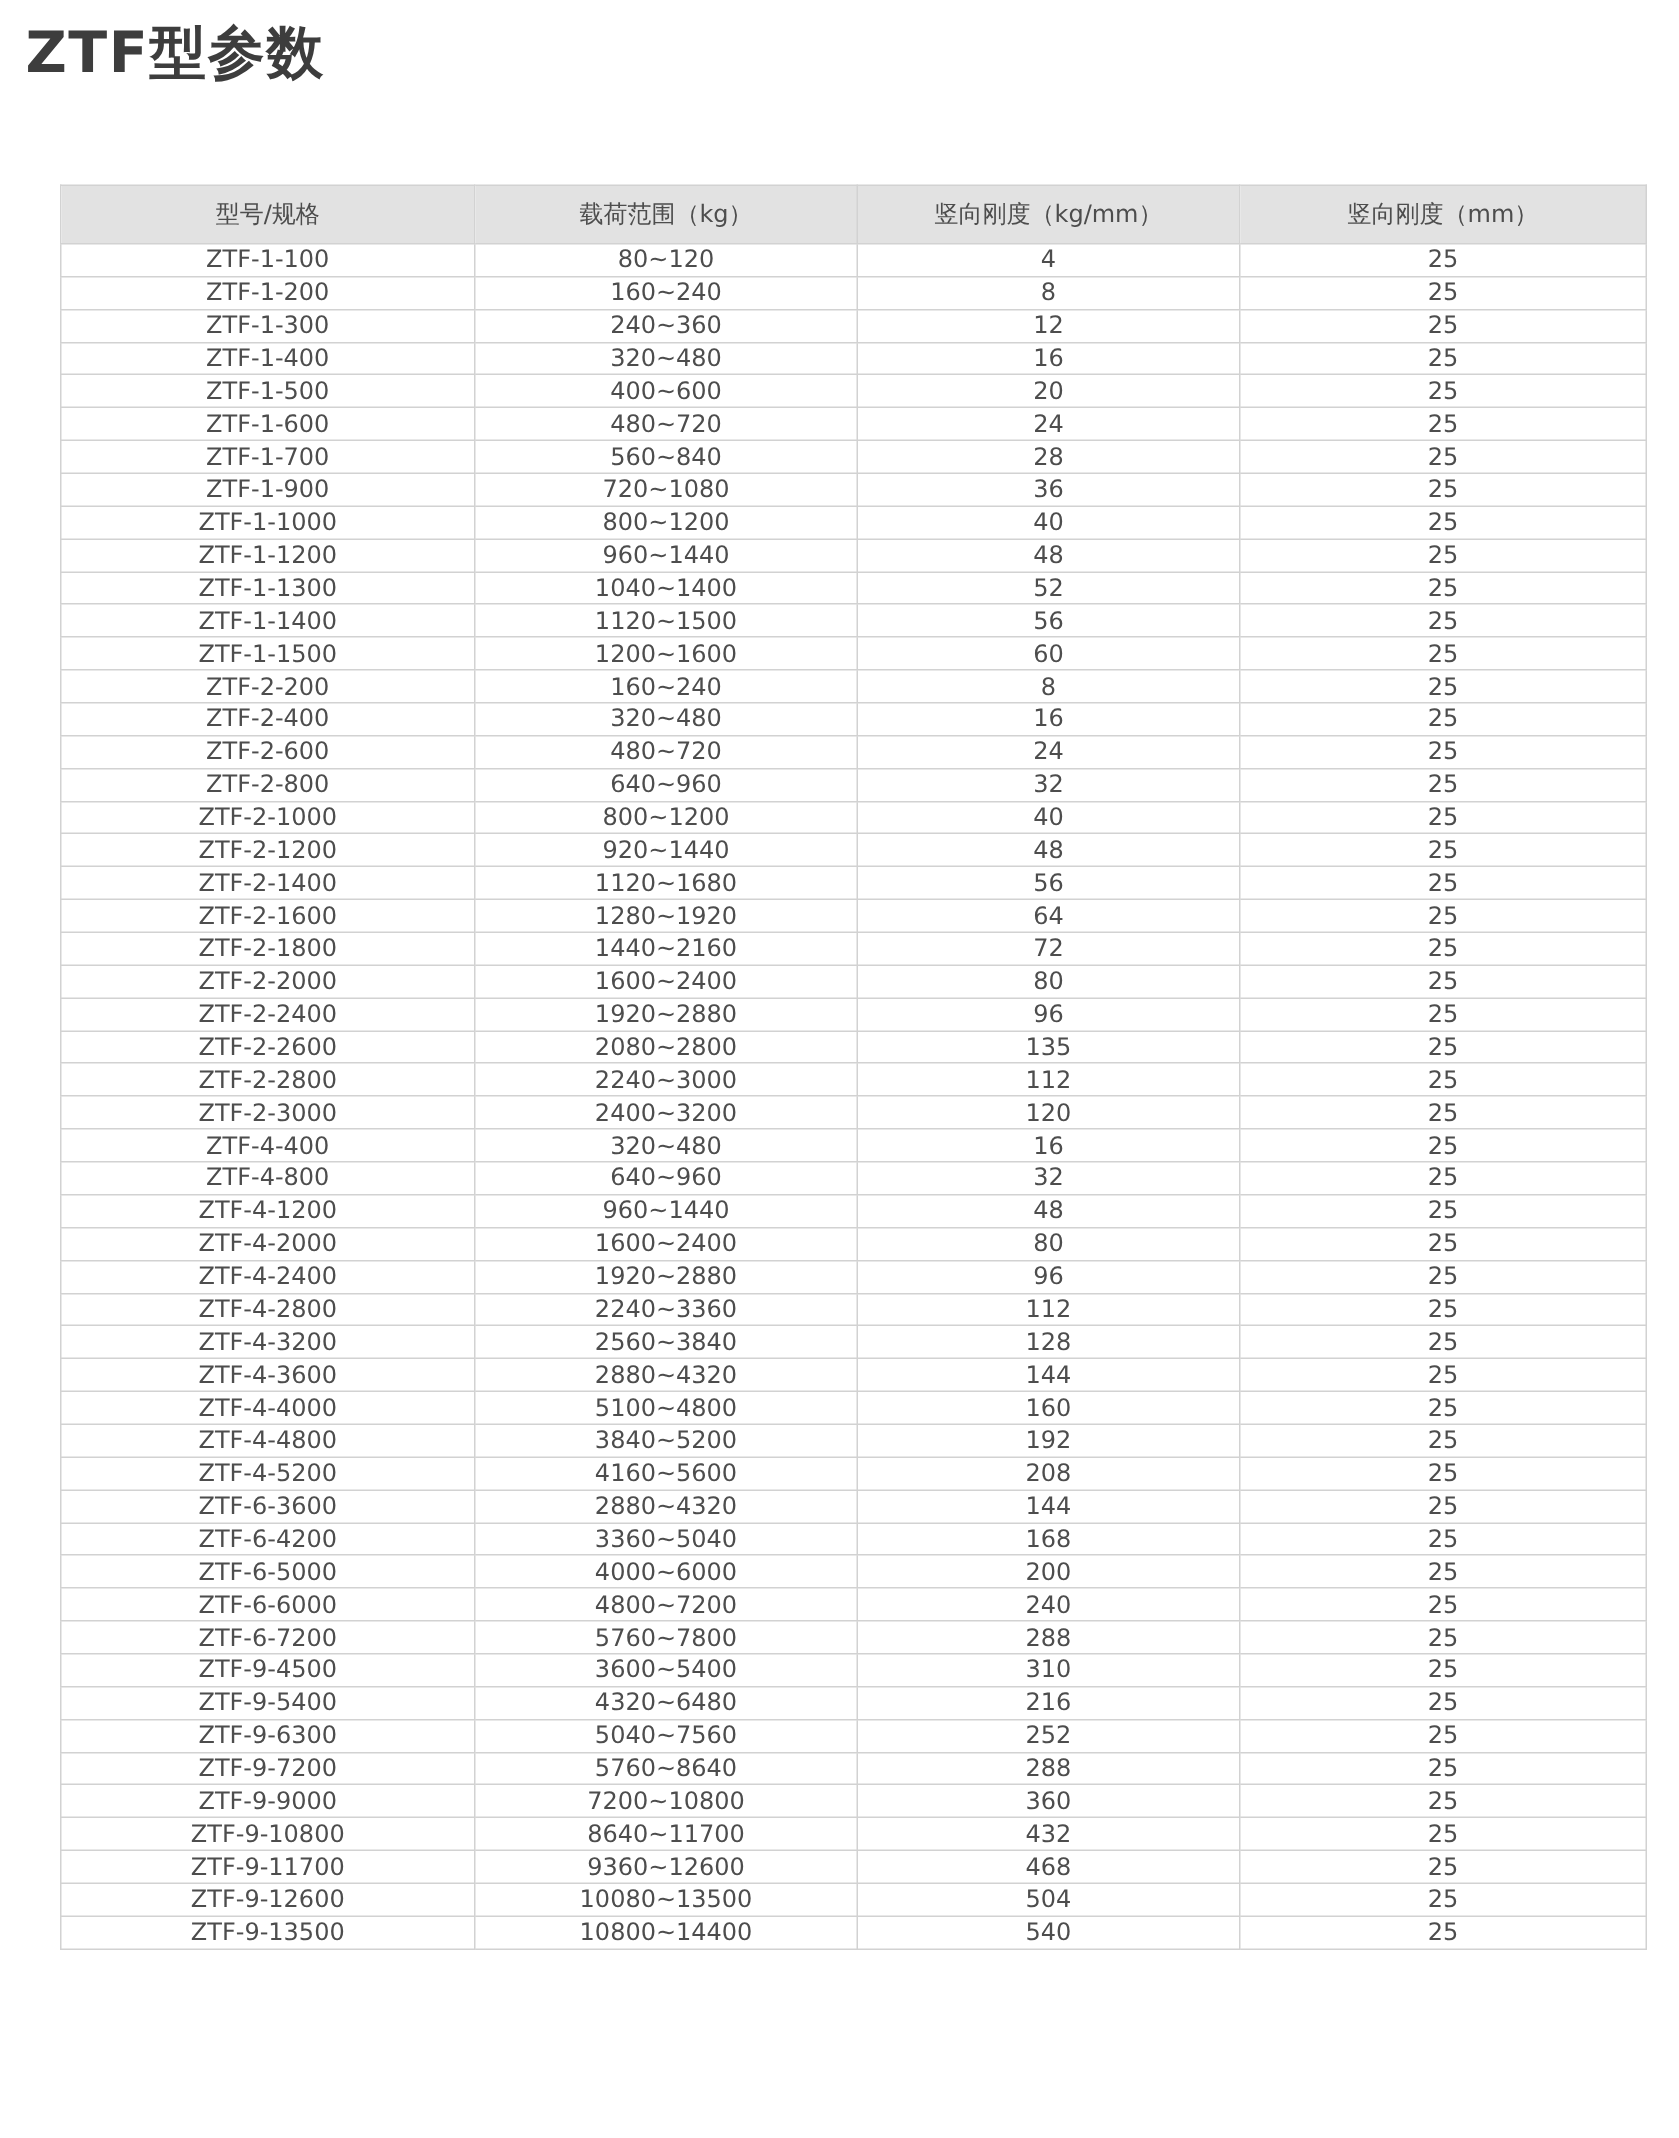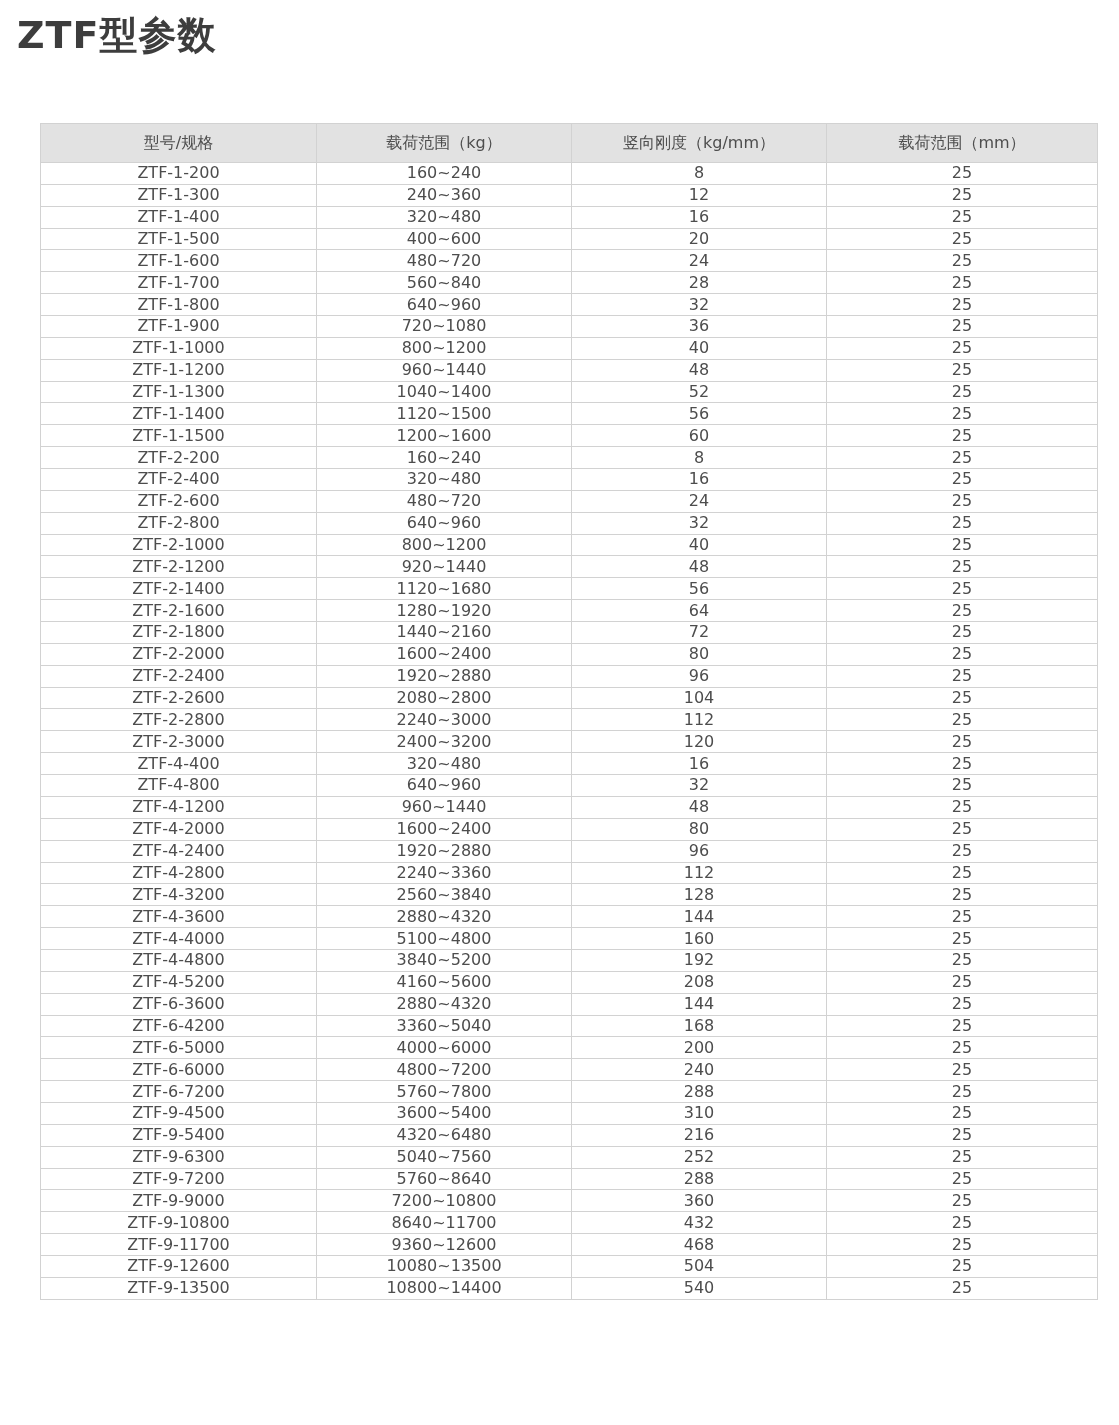--- a/index.html
+++ b/index.html
@@ -66,25 +66,31 @@
       <col class="c1">
         <col class="c2">
         <col class="c3">
         <col class="c4">
     </colgroup>
     <thead>
       <tr>
         <th>型号/规格</th>
         <th>载荷范围（kg）</th>
         <th>竖向刚度（kg/mm）</th>
-        <th>载荷范围（mm）</th>
+        <th>竖向刚度（mm）</th>
       </tr>
     </thead>
     <tbody id="table-body">
         <tr>
+          <td>ZTF-1-100</td>
+          <td>80~120</td>
+          <td>4</td>
+          <td>25</td>
+        </tr>
+        <tr>
           <td>ZTF-1-200</td>
           <td>160~240</td>
           <td>8</td>
           <td>25</td>
         </tr>
         <tr>
           <td>ZTF-1-300</td>
           <td>240~360</td>
           <td>12</td>
           <td>25</td>
@@ -107,26 +113,20 @@
           <td>24</td>
           <td>25</td>
         </tr>
         <tr>
           <td>ZTF-1-700</td>
           <td>560~840</td>
           <td>28</td>
           <td>25</td>
         </tr>
         <tr>
-          <td>ZTF-1-800</td>
-          <td>640~960</td>
-          <td>32</td>
-          <td>25</td>
-        </tr>
-        <tr>
           <td>ZTF-1-900</td>
           <td>720~1080</td>
           <td>36</td>
           <td>25</td>
         </tr>
         <tr>
           <td>ZTF-1-1000</td>
           <td>800~1200</td>
           <td>40</td>
           <td>25</td>
@@ -217,21 +217,21 @@
         </tr>
         <tr>
           <td>ZTF-2-2400</td>
           <td>1920~2880</td>
           <td>96</td>
           <td>25</td>
         </tr>
         <tr>
           <td>ZTF-2-2600</td>
           <td>2080~2800</td>
-          <td>104</td>
+          <td>135</td>
           <td>25</td>
         </tr>
         <tr>
           <td>ZTF-2-2800</td>
           <td>2240~3000</td>
           <td>112</td>
           <td>25</td>
         </tr>
         <tr>
           <td>ZTF-2-3000</td>

